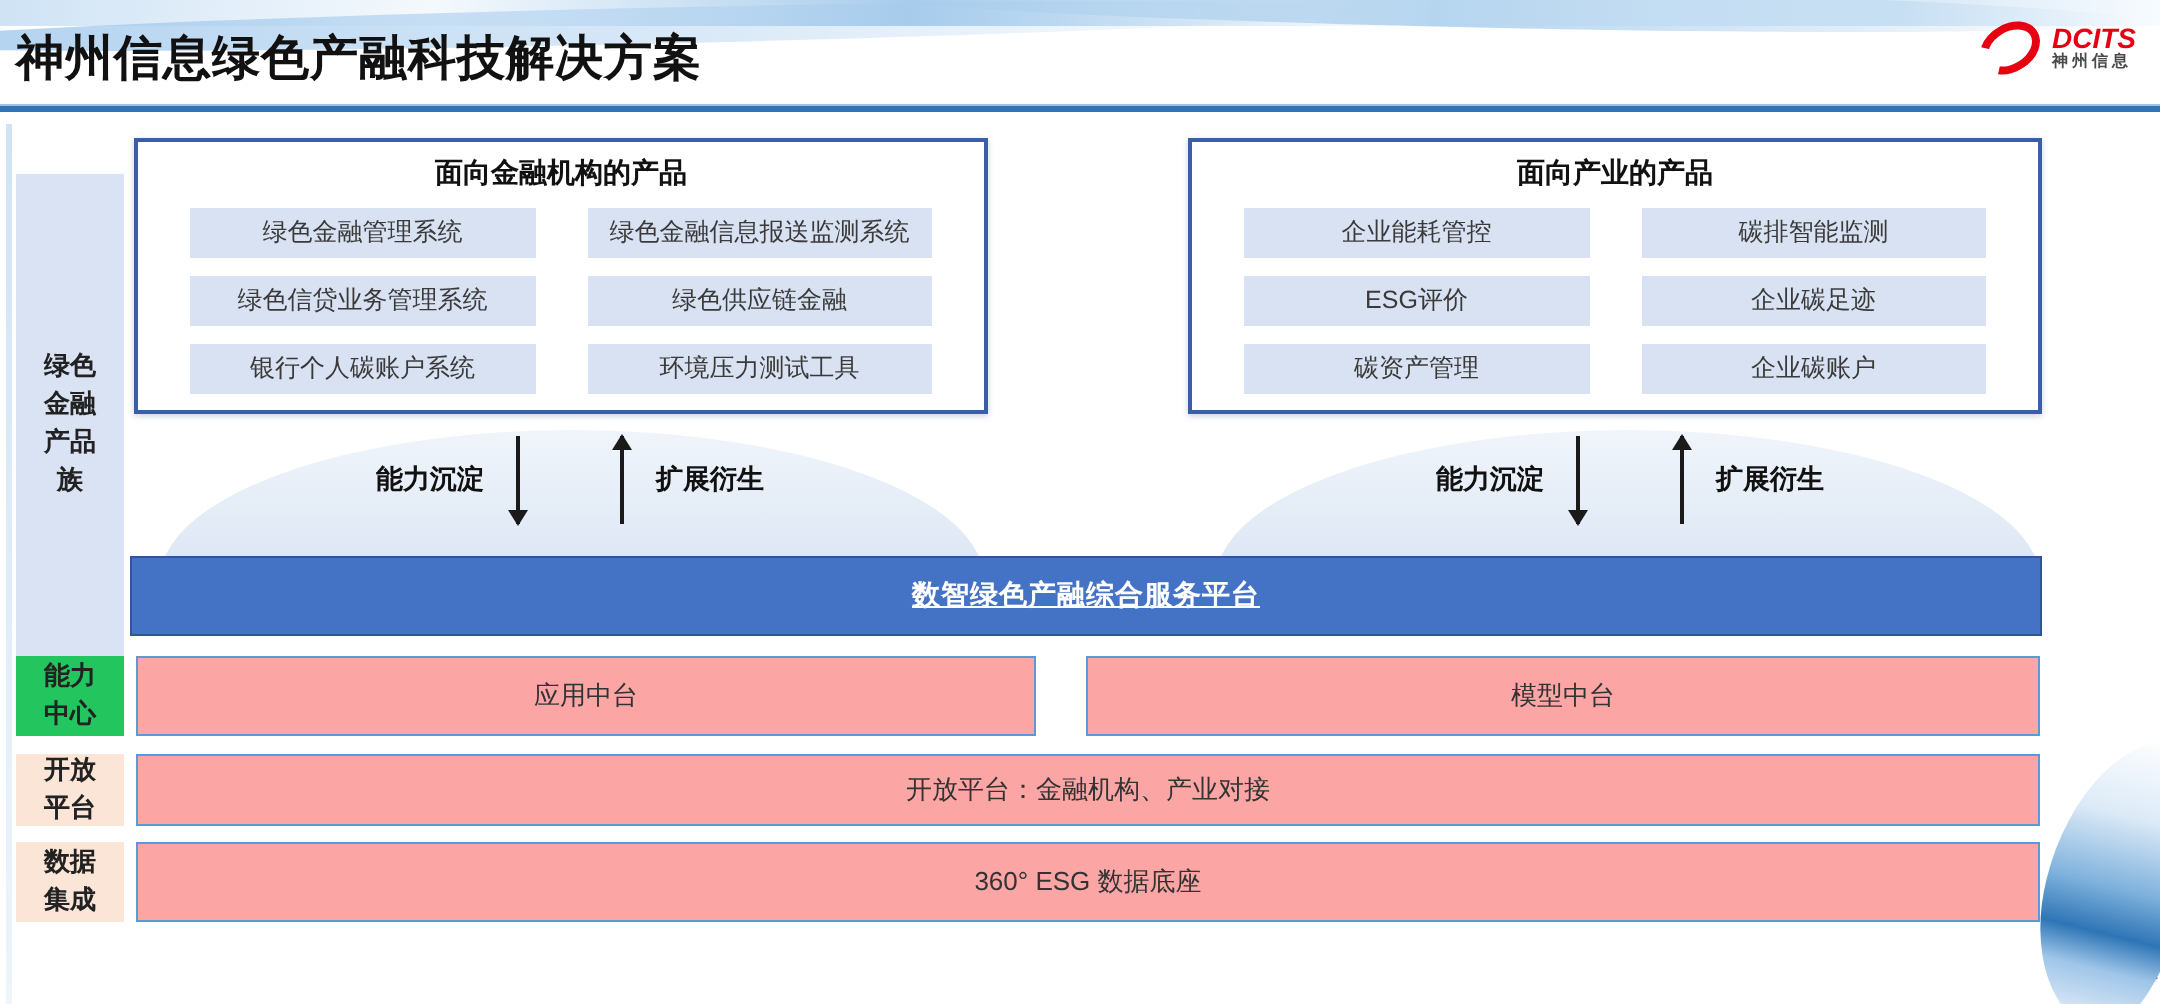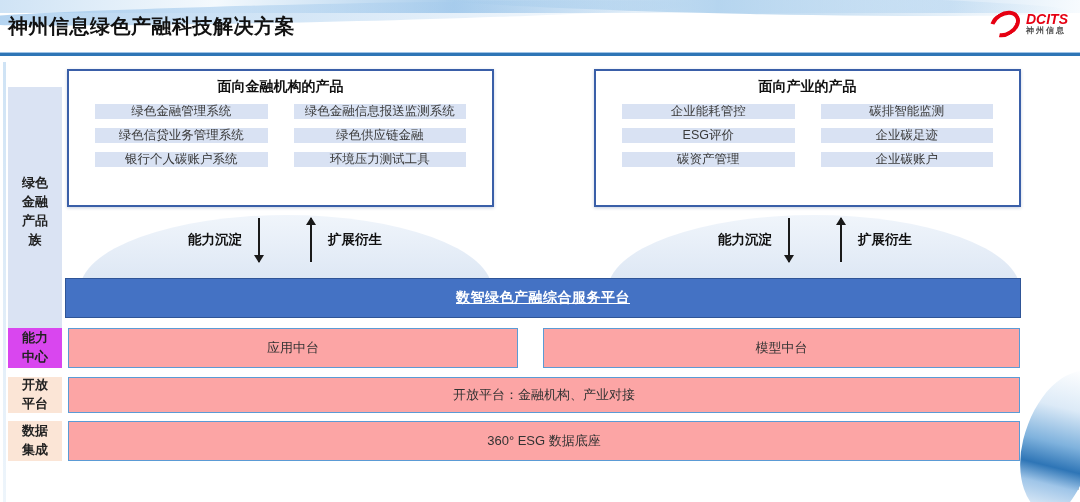--- a/index.html
+++ b/index.html
@@ -16,45 +16,45 @@
     background:linear-gradient(to right, rgba(160,200,236,.85), rgba(255,255,255,0));
     border-radius:50%; transform:rotate(-1.3deg); }
   .top-swoosh3 { position:absolute; top:-6px; left:430px; width:640px; height:20px;
     background:linear-gradient(to right, rgba(255,255,255,0), rgba(150,195,232,.7) 45%, rgba(255,255,255,0));
     border-radius:50%; transform:rotate(1.2deg); }
   .header-line { position:absolute; top:52px; left:0; width:100%; height:3px;
     background:#2e75b6; border-top:1px solid #9ec3e6; }
   .left-strip { position:absolute; left:3px; top:62px; bottom:0; width:3px;
     background:linear-gradient(to bottom,#cfe3f5,#eef5fb); }
 
-  .page-title { position:absolute; left:8px; top:13px; font-size:20px; font-weight:700; color:#111; letter-spacing:.5px; }
+  .page-title { position:absolute; left:8px; top:13px; font-size:24px; font-weight:700; color:#111; letter-spacing:.5px; }
 
   .logo { position:absolute; right:12px; top:12px; display:flex; align-items:center; gap:5px; }
   .logo-swoosh { display:inline-block; width:24px; height:16px; border:4px solid #e60012;
     border-left-color:transparent; border-radius:50%; transform:rotate(-32deg); }
   .logo-text { display:flex; flex-direction:column; line-height:1.05; }
   .logo-brand { color:#e60012; font-weight:700; font-style:italic; font-size:14px; }
   .logo-sub { color:#4a4a4a; font-size:8px; letter-spacing:2px; font-weight:700; }
 
   
   .side { position:absolute; left:8px; width:54px; display:flex; align-items:center; justify-content:center;
     text-align:center; font-weight:700; font-size:13px; line-height:1.45; white-space:pre-line; color:#222; }
   .side-products { top:70px; height:250px; background:#dae3f3;margin-top:17px; }
-  .side-capability { top:328px; height:40px; background:#d946ef;font-family:Liberation Serif, serif; }
+  .side-capability { top:328px; height:40px; background:#22c55e;font-family:Liberation Serif, serif; }
   .side-open { top:377px; height:36px; background:#fbe5d6; }
   .side-data { top:421px; height:40px; background:#fbe5d6; }
 
   
   .pbox { position:absolute; top:69px; width:427px; height:138px; background:#fff;
     border:2px solid #3a5fa8; box-shadow:0 1px 3px rgba(40,70,130,.25); box-sizing:border-box; }
   .pbox-left { left:67px; }
   .pbox-right { left:594px; }
   .pbox-title { text-align:center; font-weight:700; font-size:14px; margin-top:7px; color:#111; }
   .pgrid { display:grid; grid-template-columns:1fr 1fr; gap:9px 26px; margin:8px 26px 0; }
-  .pill { background:#d9e2f3; height:15px; display:flex; align-items:center; justify-content:center;
+  .pill { background:#d9e2f3; height:25px; display:flex; align-items:center; justify-content:center;
     font-size:12.5px; color:#3a3a3a; }
 
   
   .dome { position:absolute; top:208px; width:412px; height:70px; overflow:hidden; }
   .dome-left { left:80px; } .dome-right { left:608px; }
   .dome-shape { position:absolute; top:7px; left:0; width:100%; height:150px; border-radius:50%;
     background:linear-gradient(to bottom,#f0f5fb 0%,#d2dff0 70%); }
   .flow { position:absolute; top:211px; width:340px; height:58px; display:flex;
     align-items:center; justify-content:center; gap:16px; }
   .flow-left { left:115px; } .flow-right { left:645px; }

